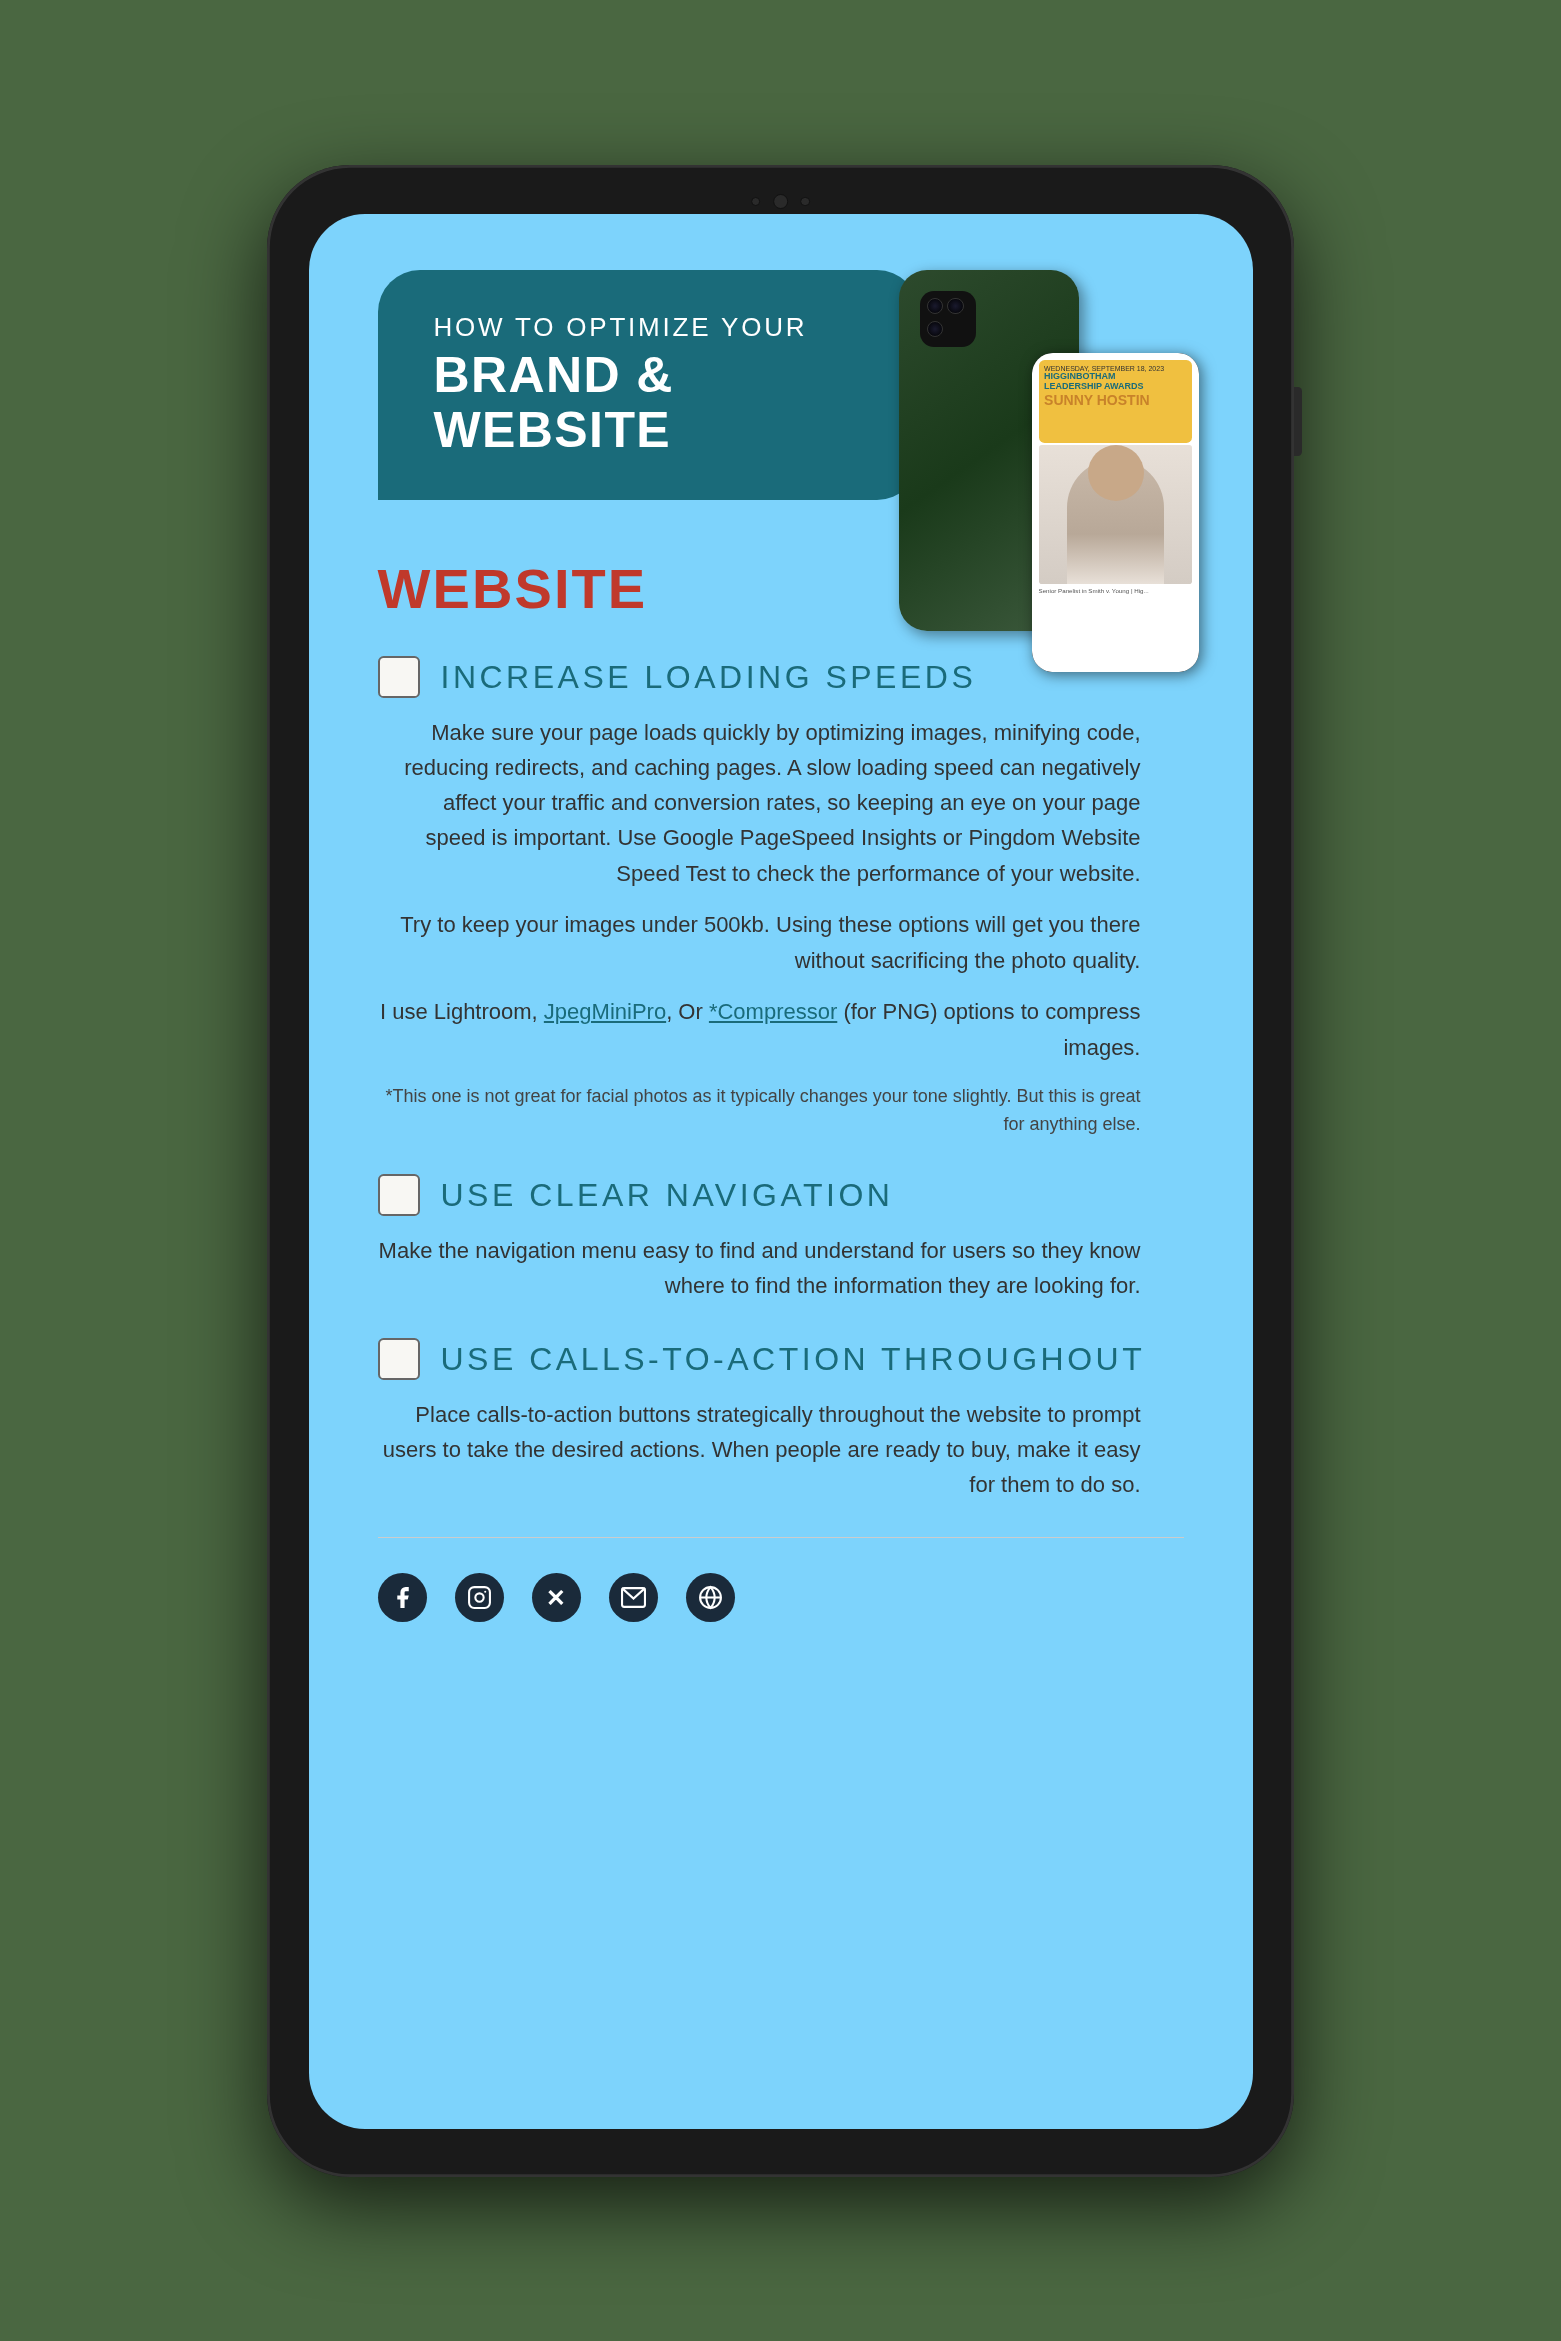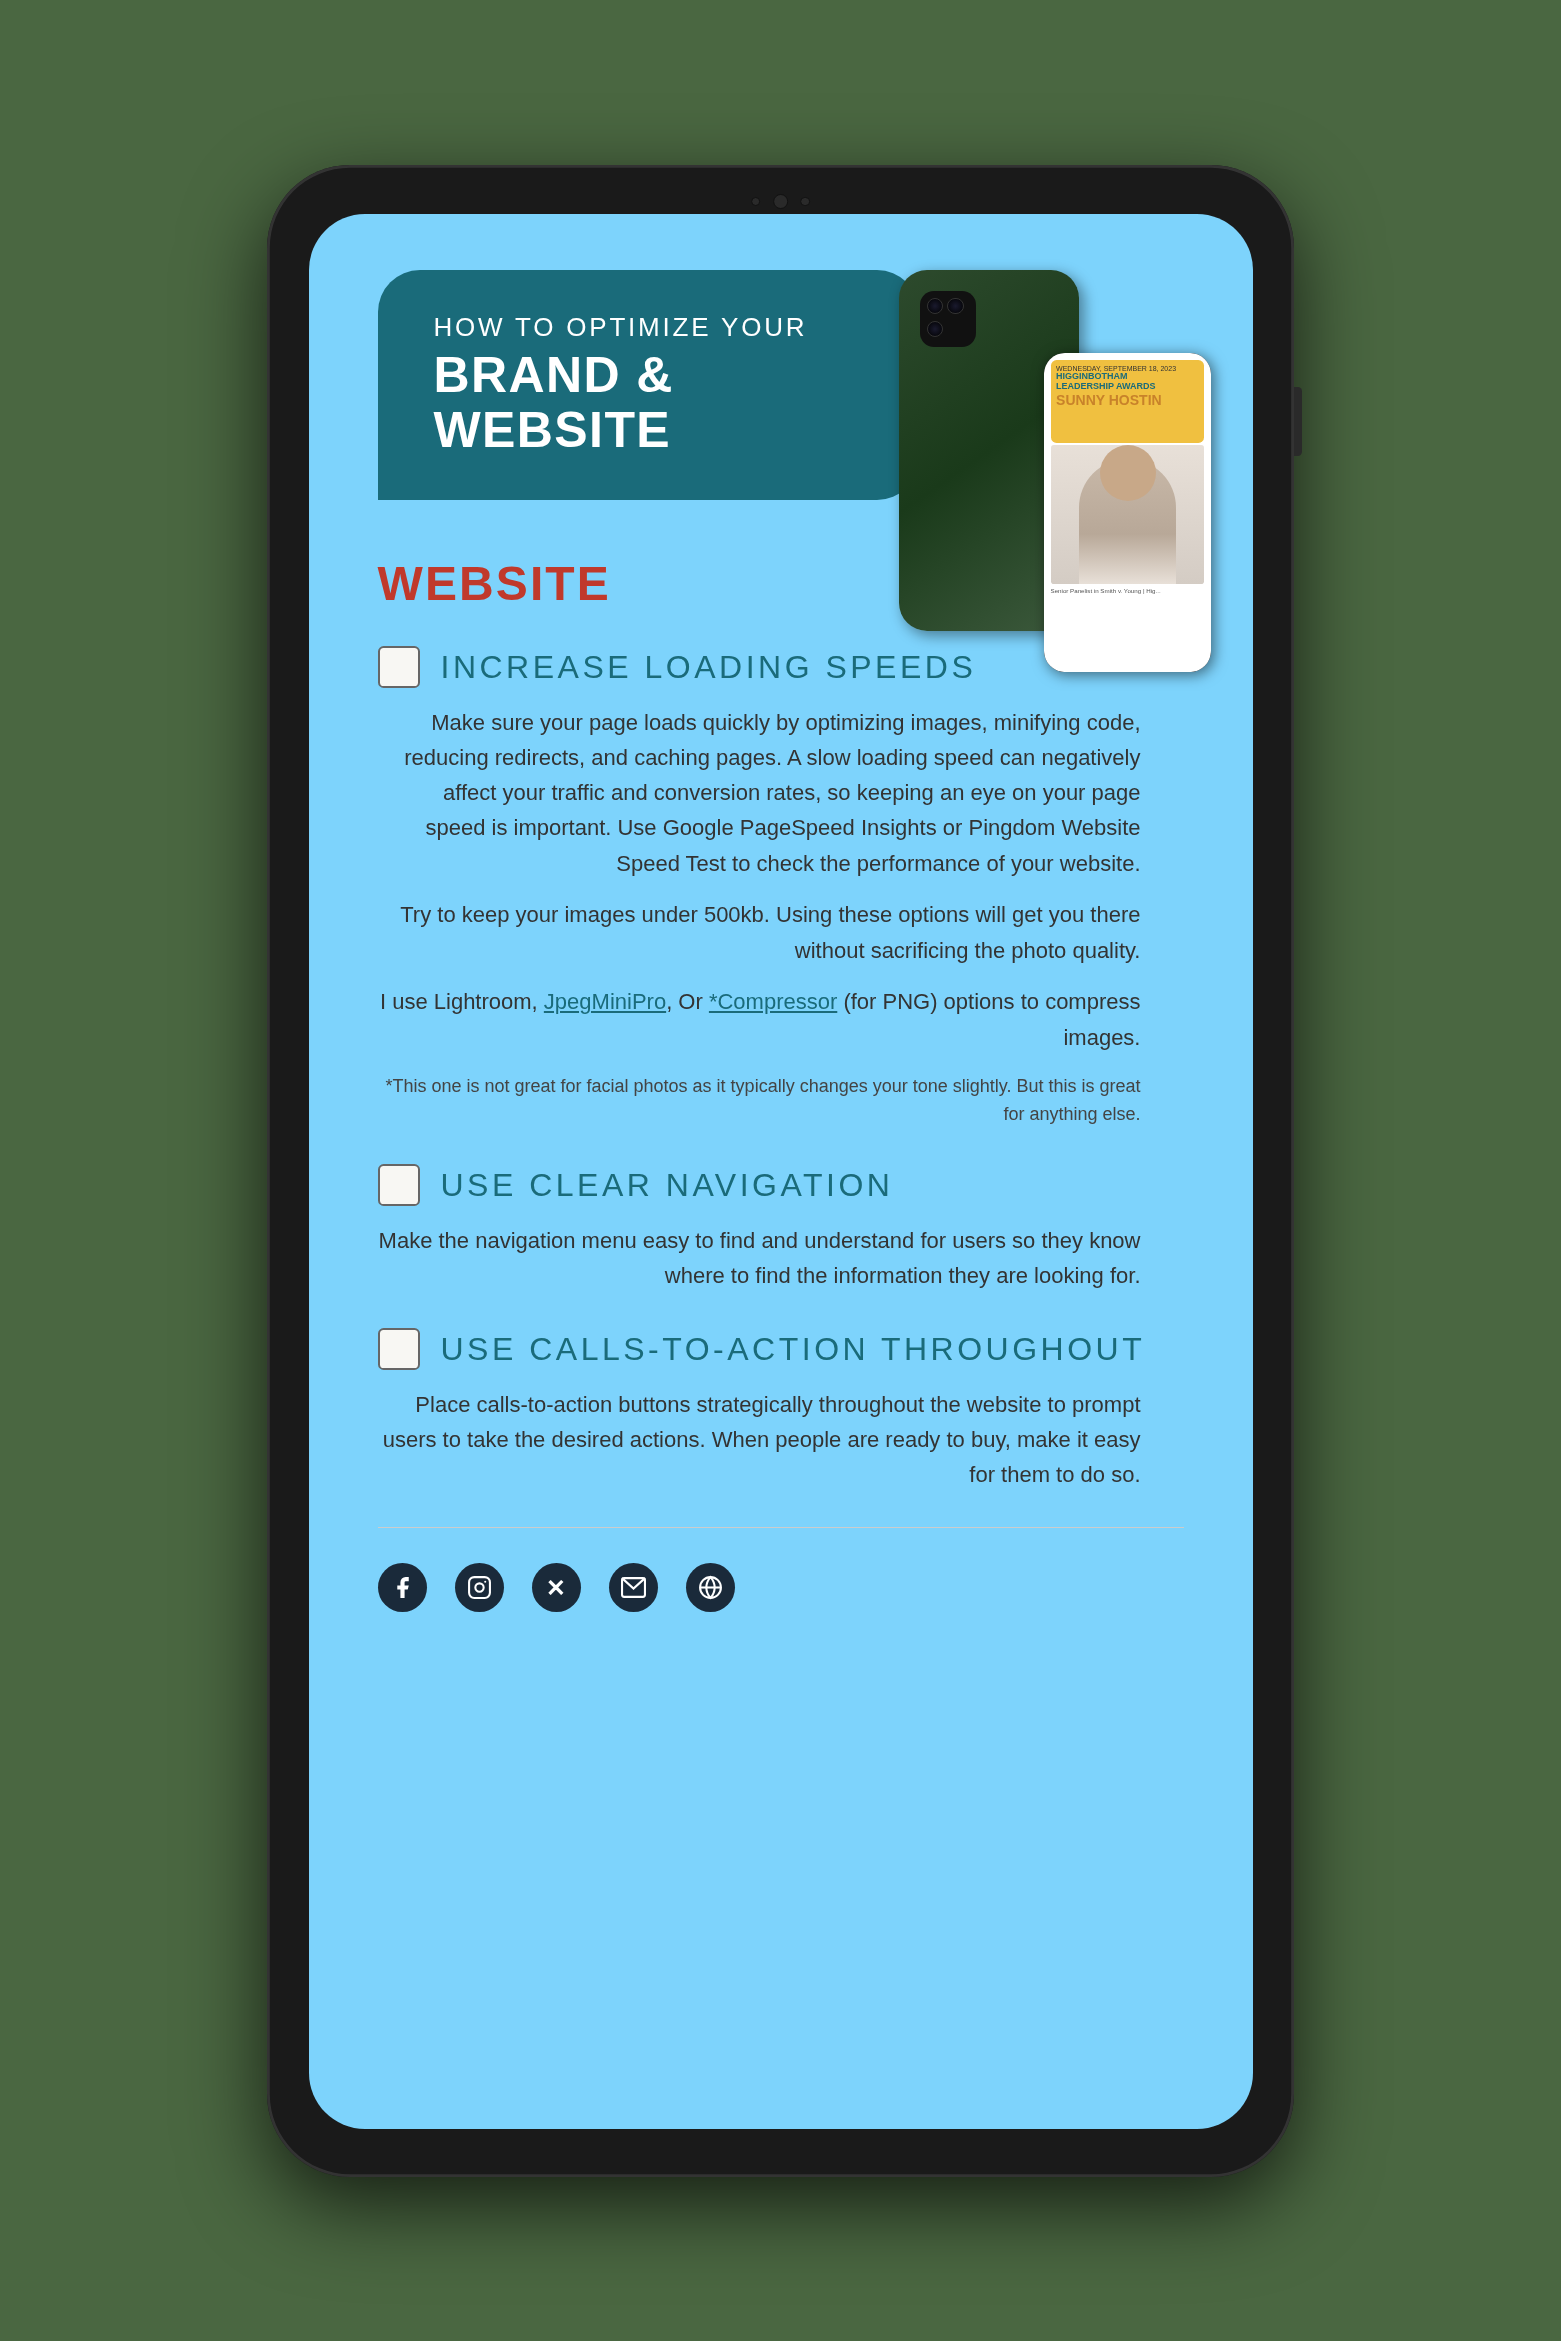--- a/index.html
+++ b/index.html
@@ -143,21 +143,21 @@
     .camera-lens {
       width: 16.7px;
       height: 16.7px;
       background: radial-gradient(circle, #1a1a2e, #000);
       border-radius: 50%;
       border: 1.4px solid #333;
     }
 
     .phone-front {
       position: absolute;
-      right: 0;
+      right: 12px;
       top: 83px;
       width: 167px;
       height: 319px;
       background: #1a1a1a;
       border-radius: 21px;
       box-shadow: 2.8px 2.8px 14px rgba(0,0,0,0.5);
       overflow: hidden;
     }
 
     .phone-screen {
@@ -232,21 +232,21 @@
     .phone-screen-caption {
       font-size: 6.2px;
       color: #555;
       font-family: Arial, sans-serif;
       padding: 2.8px 0;
     }
 
     
     .section-header {
       font-family: Arial, Helvetica, sans-serif;
-      font-size: 48px;
+      font-size: 56px;
       font-weight: 900;
       color: #c0392b;
       text-transform: uppercase;
       letter-spacing: 2.1px;
       margin-bottom: 35px;
       margin-top: 14px;
     }
 
     
     .checklist-item {

